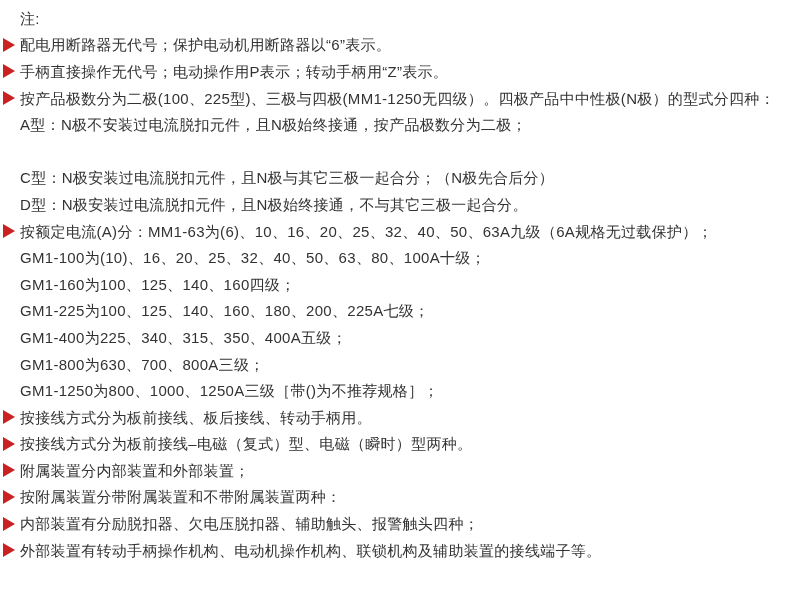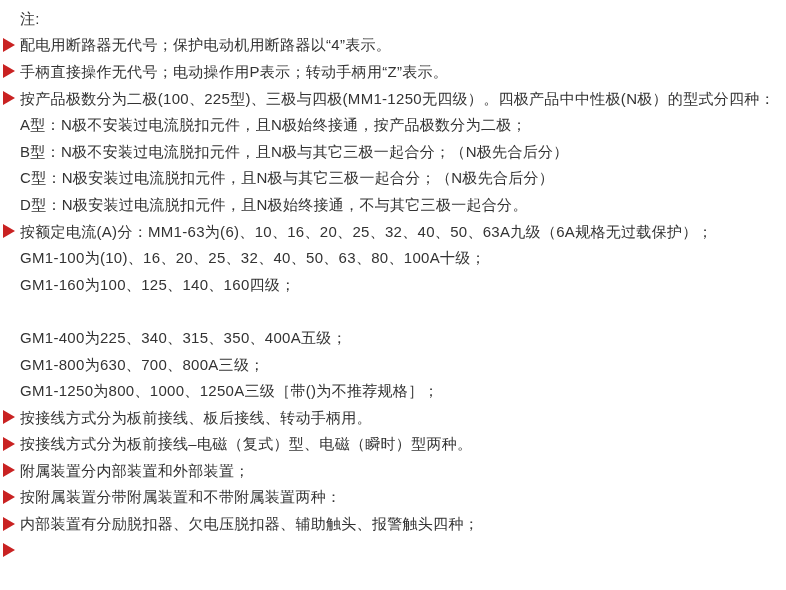--- a/index.html
+++ b/index.html
@@ -56,21 +56,21 @@
     <div class="line">
       <span class="bullet-slot">
         <span class="arrow hidden"></span>
       </span>
       <span class="line-text">注:</span>
     </div>
     <div class="line">
       <span class="bullet-slot">
         <span class="arrow"></span>
       </span>
-      <span class="line-text">配电用断路器无代号；保护电动机用断路器以“4”表示。</span>
+      <span class="line-text">配电用断路器无代号；保护电动机用断路器以“6”表示。</span>
     </div>
     <div class="line">
       <span class="bullet-slot">
         <span class="arrow"></span>
       </span>
       <span class="line-text">手柄直接操作无代号；电动操作用P表示；转动手柄用“Z”表示。</span>
     </div>
     <div class="line">
       <span class="bullet-slot">
         <span class="arrow"></span>
@@ -80,21 +80,20 @@
     <div class="line">
       <span class="bullet-slot">
         <span class="arrow hidden"></span>
       </span>
       <span class="line-text">A型：N极不安装过电流脱扣元件，且N极始终接通，按产品极数分为二极；</span>
     </div>
     <div class="line">
       <span class="bullet-slot">
         <span class="arrow hidden"></span>
       </span>
-      <span class="line-text">B型：N极不安装过电流脱扣元件，且N极与其它三极一起合分；（N极先合后分）</span>
     </div>
     <div class="line">
       <span class="bullet-slot">
         <span class="arrow hidden"></span>
       </span>
       <span class="line-text">C型：N极安装过电流脱扣元件，且N极与其它三极一起合分；（N极先合后分）</span>
     </div>
     <div class="line">
       <span class="bullet-slot">
         <span class="arrow hidden"></span>
@@ -116,20 +115,21 @@
     <div class="line">
       <span class="bullet-slot">
         <span class="arrow hidden"></span>
       </span>
       <span class="line-text">GM1-160为100、125、140、160四级；</span>
     </div>
     <div class="line">
       <span class="bullet-slot">
         <span class="arrow hidden"></span>
       </span>
+      <span class="line-text">GM1-225为100、125、140、160、180、200、225A七级；</span>
     </div>
     <div class="line">
       <span class="bullet-slot">
         <span class="arrow hidden"></span>
       </span>
       <span class="line-text">GM1-400为225、340、315、350、400A五级；</span>
     </div>
     <div class="line">
       <span class="bullet-slot">
         <span class="arrow hidden"></span>
@@ -169,14 +169,15 @@
     <div class="line">
       <span class="bullet-slot">
         <span class="arrow"></span>
       </span>
       <span class="line-text">内部装置有分励脱扣器、欠电压脱扣器、辅助触头、报警触头四种；</span>
     </div>
     <div class="line">
       <span class="bullet-slot">
         <span class="arrow"></span>
       </span>
+      <span class="line-text">外部装置有转动手柄操作机构、电动机操作机构、联锁机构及辅助装置的接线端子等。</span>
     </div>
   </div>
 
 </body></html>

